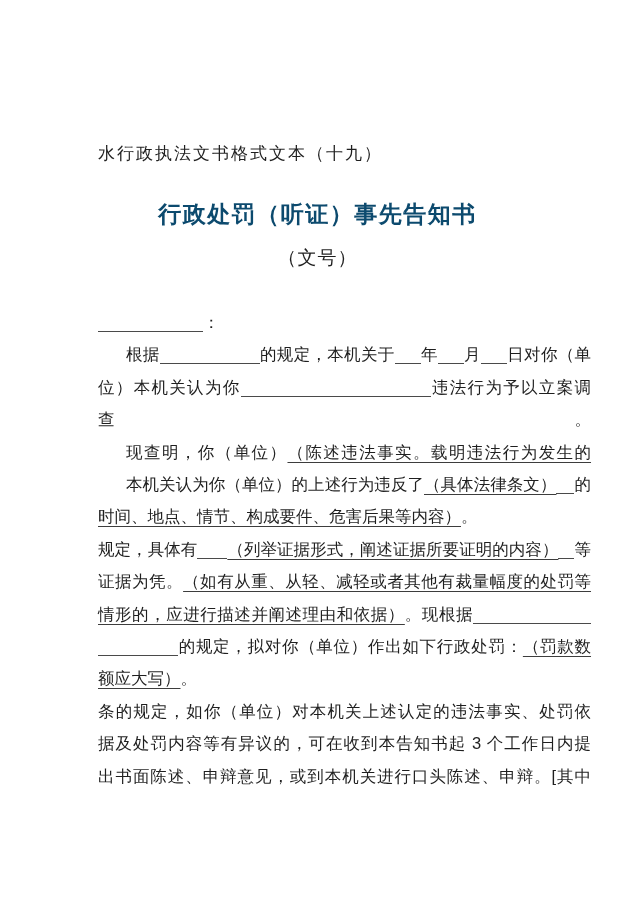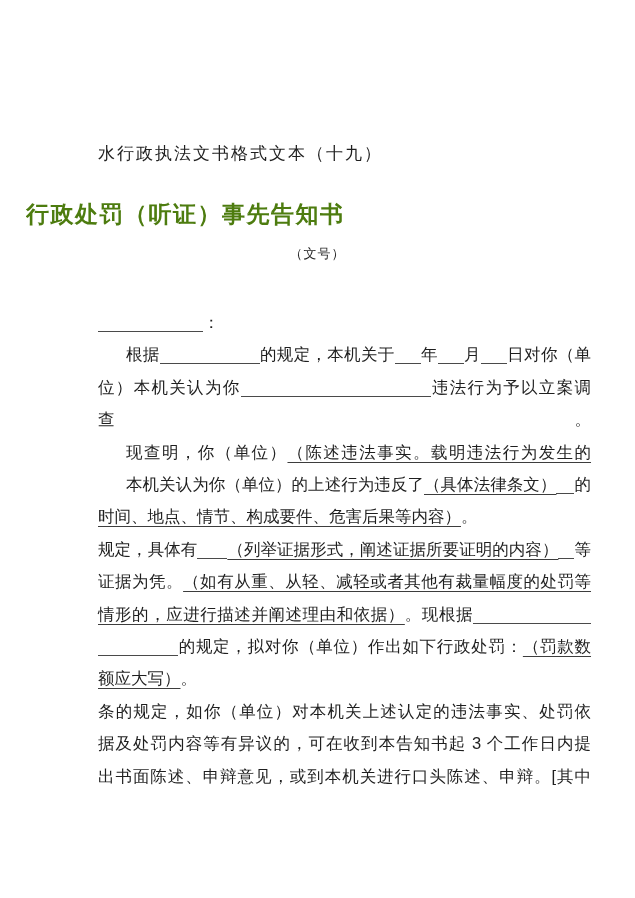--- a/index.html
+++ b/index.html
@@ -19,32 +19,33 @@
     left: 72px;
     font-size: 17px;
     letter-spacing: 2px;
     white-space: nowrap;
   }
   .title {
     position: absolute;
     top: 183px;
     left: 0;
     width: 100%;
+    text-align: center;
     font-size: 23px;
     font-weight: bold;
     letter-spacing: 1.5px;
-    color: #4d7c0f;
+    color: #0c4a6e;
   }
   .subtitle {
     position: absolute;
     top: 229px;
     left: 0;
     width: 100%;
     text-align: center;
-    font-size: 13px;
+    font-size: 19px;
     letter-spacing: 1px;
   }
   .doc-body {
     position: absolute;
     top: 290px;
     left: 72px;
     width: 493px;
     font-size: 16.5px;
     line-height: 32.4px;
   }

